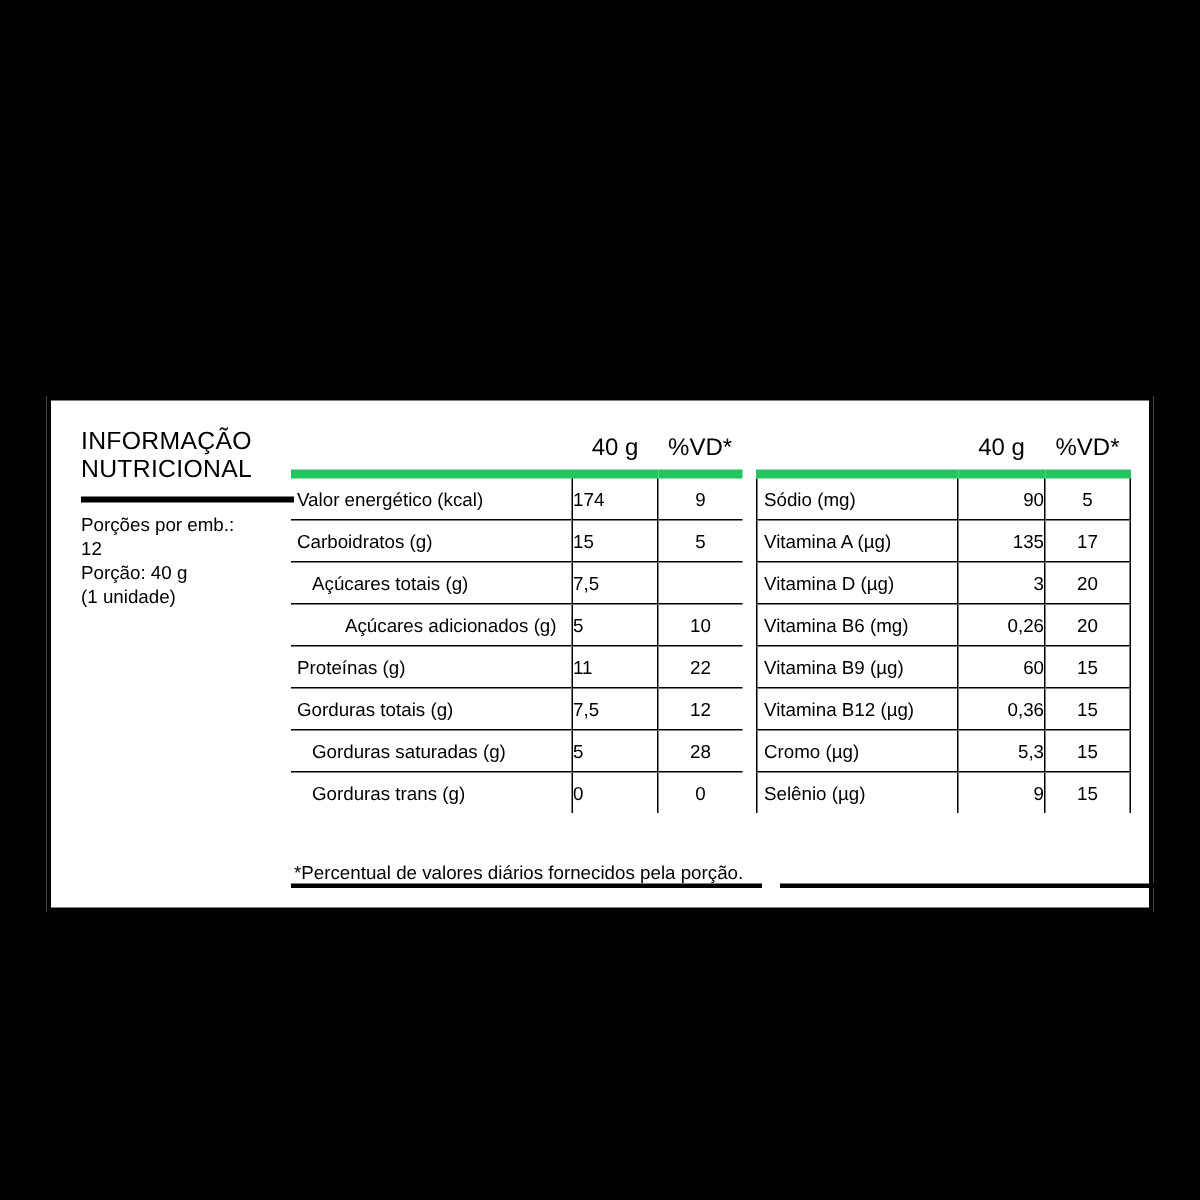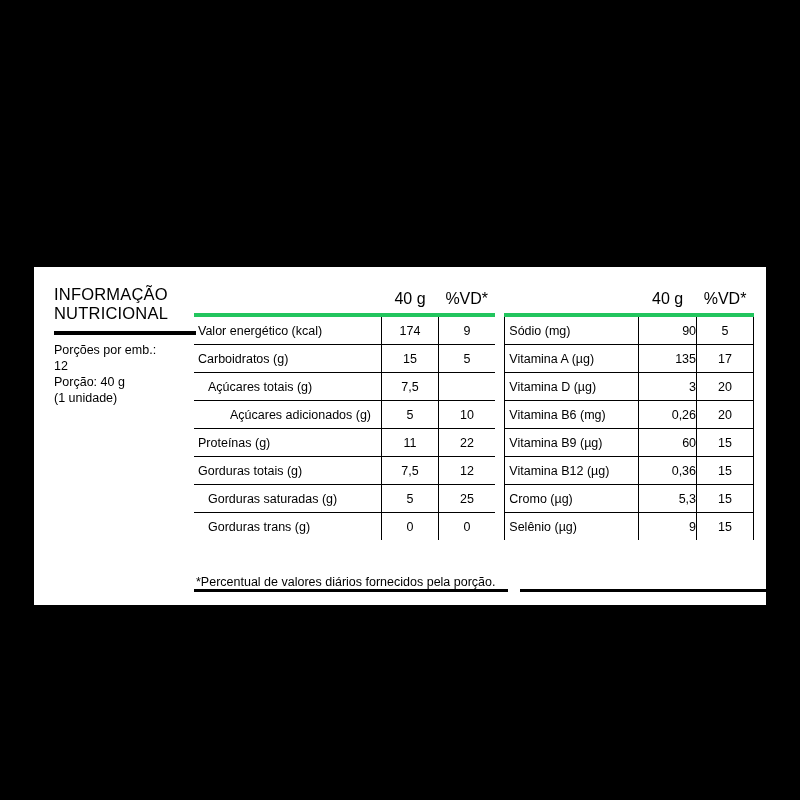--- a/index.html
+++ b/index.html
@@ -77,31 +77,31 @@
     height: 28px;
     text-align: center;
     font-size: 16px;
     padding-bottom: 2px;
   }
   .row td {
     height: 27px;
     border-top: 1px solid #000;
   }
   .row.first td {
-    border-top: 4px solid #22c55e;
+    border-top: 6px solid #22c55e;
   }
   .c-name {
     width: 188px;
     padding-left: 4px !important;
     text-align: left;
     border-right: 1px solid #000;
   }
   .c-val {
     width: 66px;
-    text-align: center;
+    text-align: left;
     border-right: 1px solid #000;
   }
   .c-vd {
     width: 60px;
     text-align: center;
   }
   .c-gap {
     width: 12px;
     border: none !important;
   }
@@ -227,21 +227,21 @@
               <td class="c-val">7,5</td>
               <td class="c-vd">12</td>
               <td class="c-gap"></td>
               <td class="c-name2">Vitamina B12 (µg)</td>
               <td class="c-val2">0,36</td>
               <td class="c-vd2">15</td>
             </tr>
             <tr class="row">
               <td class="c-name indent1">Gorduras saturadas (g)</td>
               <td class="c-val">5</td>
-              <td class="c-vd">25</td>
+              <td class="c-vd">28</td>
               <td class="c-gap"></td>
               <td class="c-name2">Cromo (µg)</td>
               <td class="c-val2">5,3</td>
               <td class="c-vd2">15</td>
             </tr>
             <tr class="row">
               <td class="c-name indent1">Gorduras trans (g)</td>
               <td class="c-val">0</td>
               <td class="c-vd">0</td>
               <td class="c-gap"></td>

